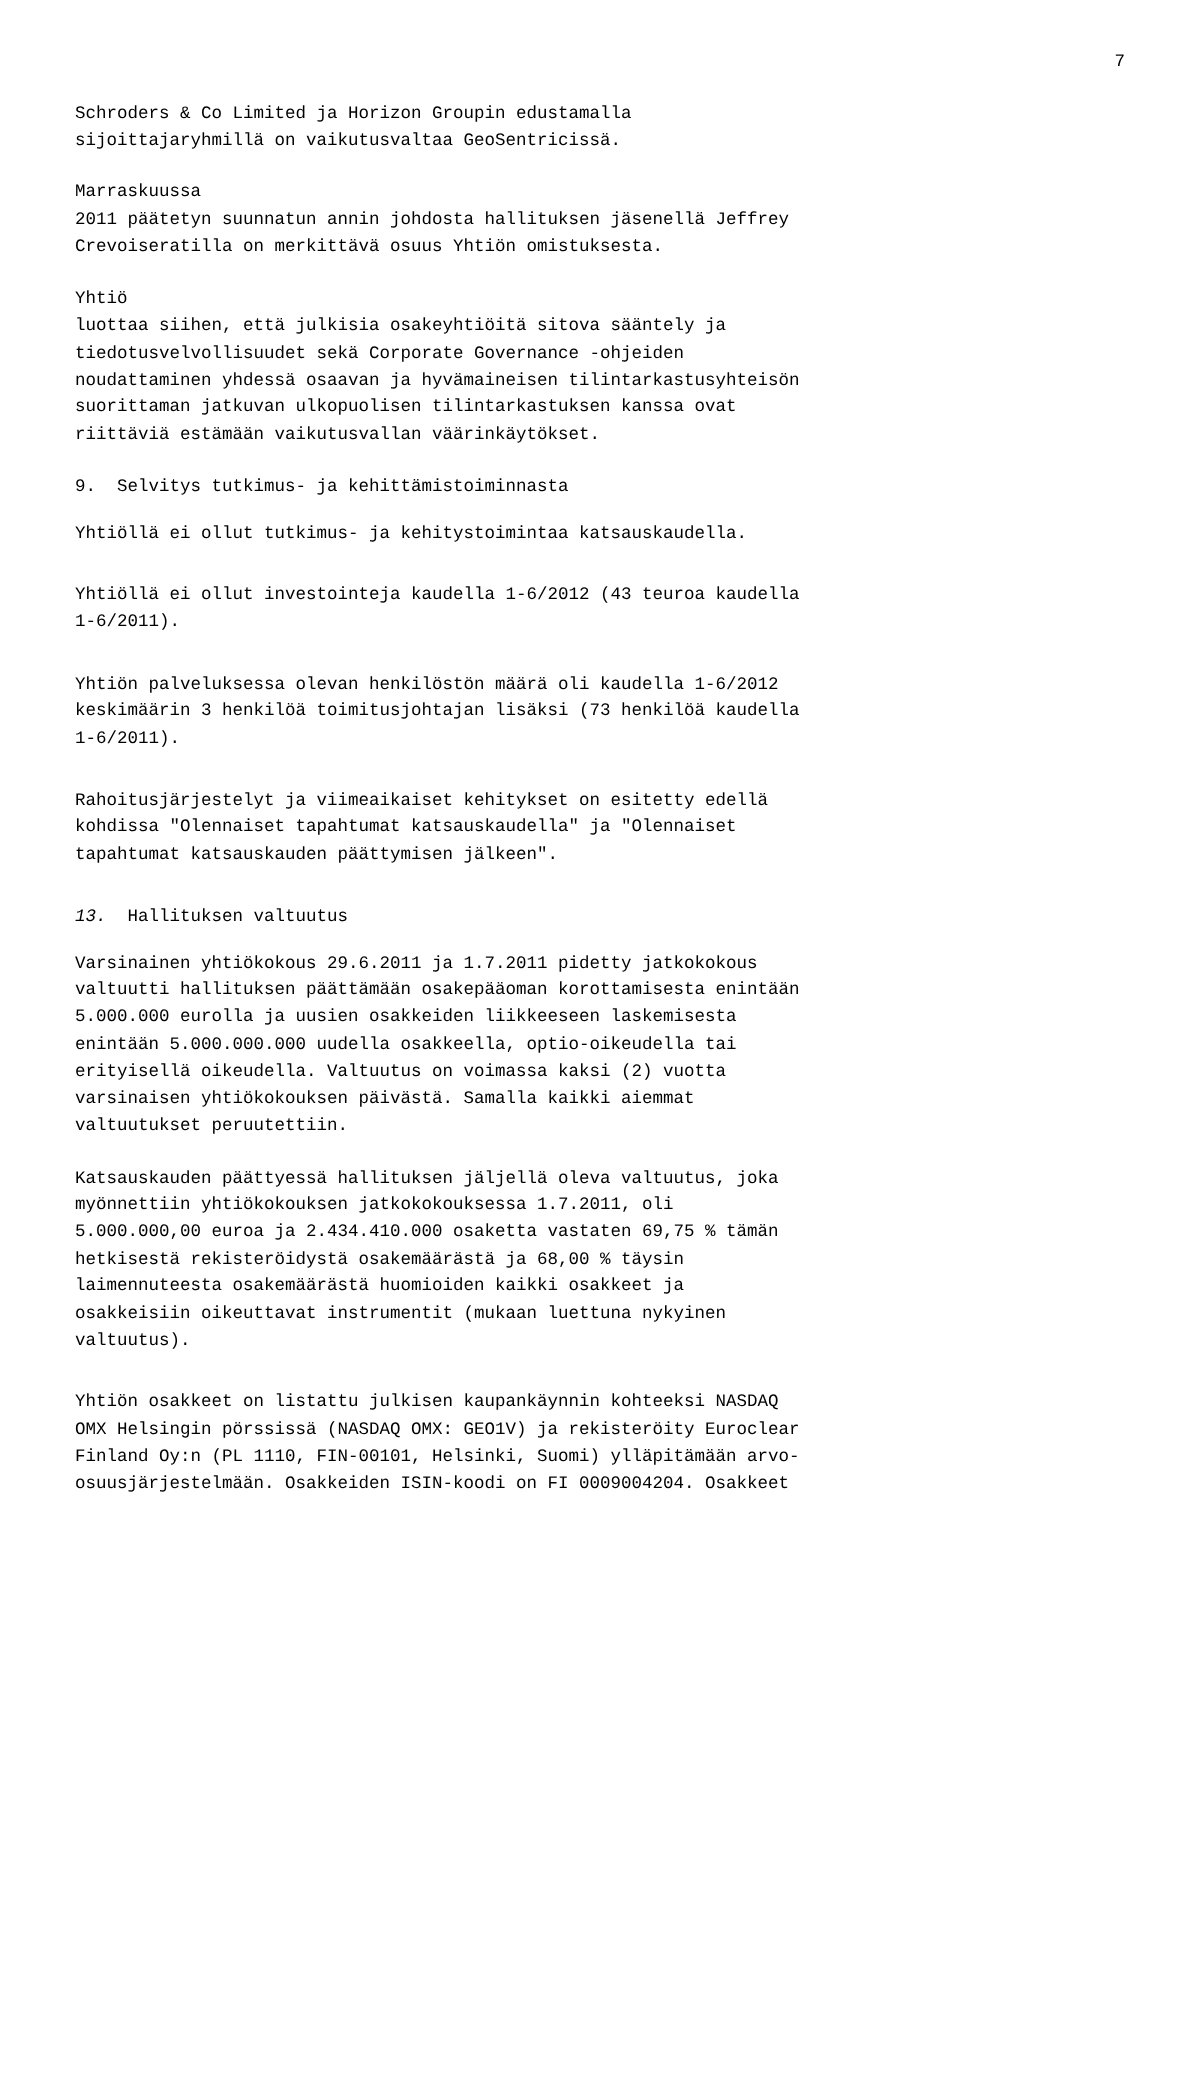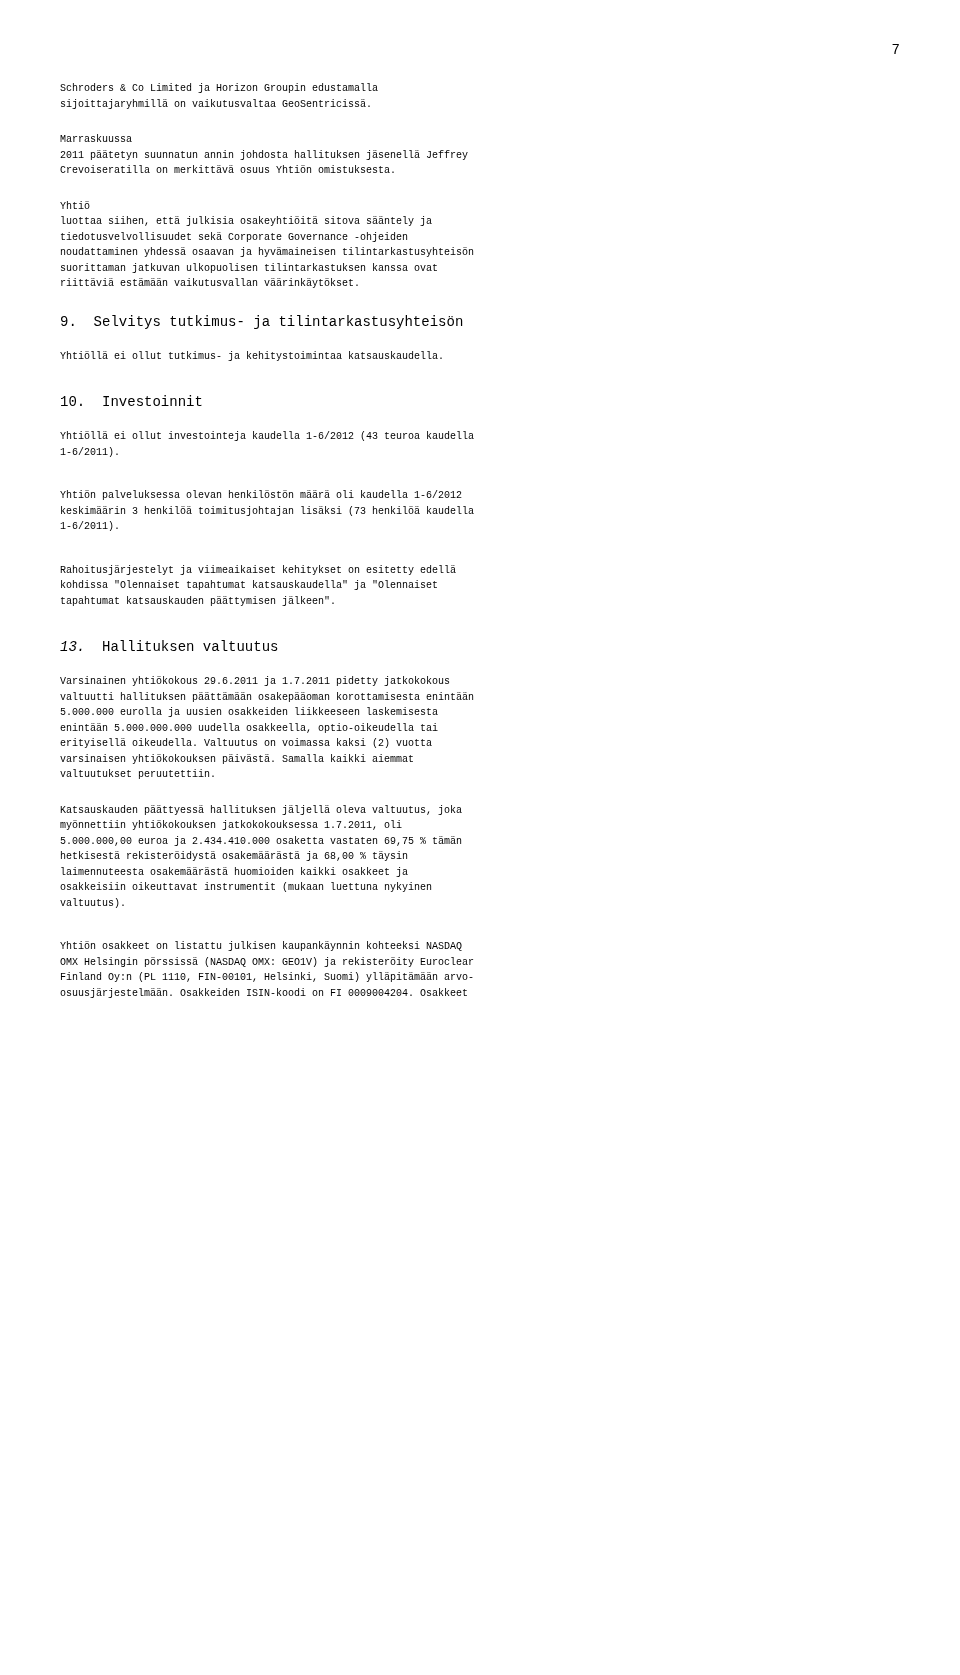--- a/index.html
+++ b/index.html
@@ -22,21 +22,21 @@
     .page-number {
       text-align: right;
       margin-bottom: 20px;
       font-family: 'Courier New', Courier, monospace;
       font-size: 14px;
     }
 
     .paragraph {
       margin-bottom: 20px;
       font-family: 'Courier New', Courier, monospace;
-      font-size: 10px;
+      font-size: 14px;
       line-height: 1.55;
     }
 
     .section-heading {
       font-family: 'Courier New', Courier, monospace;
       font-size: 14px;
       font-weight: normal;
       margin-bottom: 16px;
       margin-top: 8px;
     }
@@ -64,30 +64,26 @@
 noudattaminen yhdessä osaavan ja hyvämaineisen tilintarkastusyhteisön
 suorittaman jatkuvan ulkopuolisen tilintarkastuksen kanssa ovat
 riittäviä estämään vaikutusvallan väärinkäytökset.</p>
 </div>
 
 <div>
 
   <div class="section-block">
     <p class="section-heading">
       <span style="white-space: pre-wrap;">9.</span>
-      <span style="white-space: pre-wrap;"> Selvitys tutkimus- ja tilintarkastusyhteisön</span>
+      <span style="white-space: pre-wrap;"> Selvitys tutkimus- ja kehittämistoiminnasta</span>
     </p>
     <p class="paragraph" style="white-space: pre-wrap;">Yhtiöllä ei ollut tutkimus- ja kehitystoimintaa katsauskaudella.</p>
   </div>
 
   <div class="section-block">
-    <p class="section-heading">
-      <span style="white-space: pre-wrap;">10.</span>
-      <span style="white-space: pre-wrap;"> Investoinnit</span>
-    </p>
     <p class="paragraph" style="white-space: pre-wrap;">Yhtiöllä ei ollut investointeja kaudella 1-6/2012 (43 teuroa kaudella
 1-6/2011).</p>
   </div>
 
   <div class="section-block">
     <p class="paragraph" style="white-space: pre-wrap;">Yhtiön palveluksessa olevan henkilöstön määrä oli kaudella 1-6/2012
 keskimäärin 3 henkilöä toimitusjohtajan lisäksi (73 henkilöä kaudella
 1-6/2011).</p>
   </div>
 

